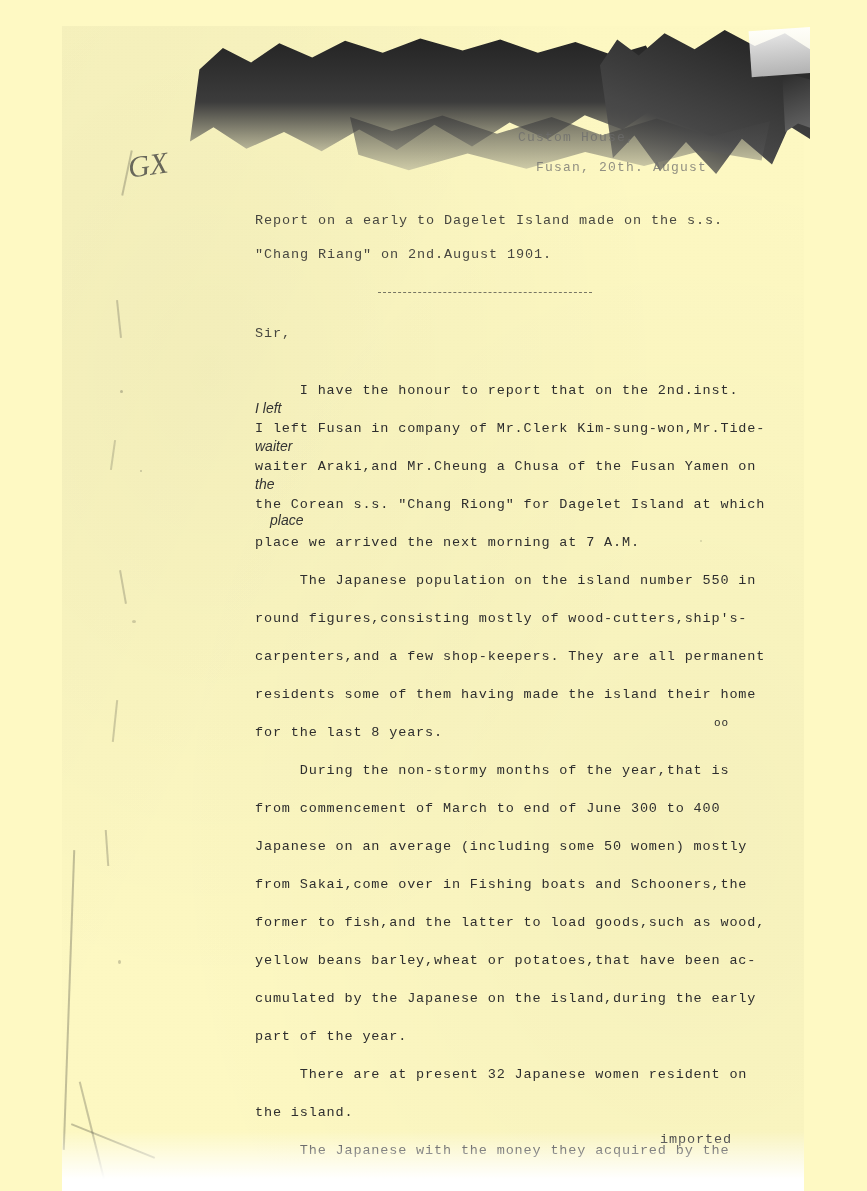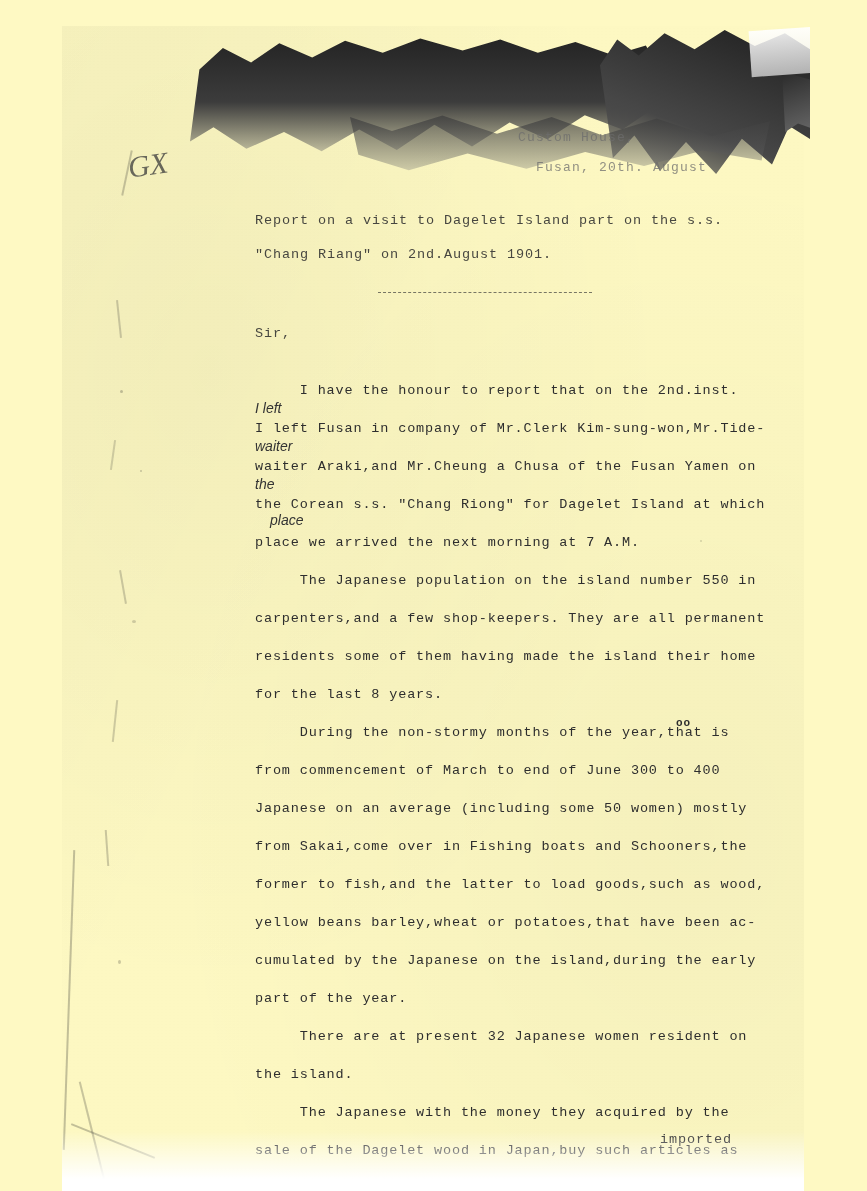--- a/index.html
+++ b/index.html
@@ -148,26 +148,25 @@
     display: block;
     height: 38px;
     line-height: 38px;
     white-space: pre;
     color: #2e2e2e;
     font-size: 13.5px;
     letter-spacing: 0.85px;
   }
   .sup {
     position: absolute;
-    left: 676px;
+    left: 714px;
     top: 717px;
     font-size: 11px;
     letter-spacing: 1px;
     color: #2e2e2e;
-    font-weight: bold;
   }
   .closing {
     position: absolute;
     left: 660px;
     top: 1132px;
     font-size: 13.5px;
     letter-spacing: 0.9px;
     color: #2e2e2e;
     white-space: pre;
   }
@@ -202,34 +201,35 @@
     <div class="blob b3"></div>
     <div class="blob b4"></div>
     <div class="tape"></div>
   </div>
 
   <div class="hdr" style="left:518px; top:130px;">Custom House,</div>
   <div class="hdr" style="left:536px; top:160px;">Fusan, 20th. August</div>
 
   <div class="hand" style="left:128px; top:148px; font-size:30px; transform:rotate(-8deg);">GX</div>
 
-  <div class="typed" style="left:255px; top:213px;">Report on a visit to Dagelet Island part on the s.s.</div>
+  <div class="typed" style="left:255px; top:213px;">Report on a early to Dagelet Island made on the s.s.</div>
   <div class="typed" style="left:255px; top:247px;">"Chang Riang" on 2nd.August 1901.</div>
 
   <div class="rule"></div>
 
   <div class="typed" style="left:255px; top:326px;">Sir,</div>
 
   <div class="body-block">
     <span class="body-line">     I have the honour to report that on the 2nd.inst.</span>
     <span class="body-line">I left Fusan in company of Mr.Clerk Kim-sung-won,Mr.Tide-</span>
     <span class="body-line">waiter Araki,and Mr.Cheung a Chusa of the Fusan Yamen on</span>
     <span class="body-line">the Corean s.s. "Chang Riong" for Dagelet Island at which</span>
     <span class="body-line">place we arrived the next morning at 7 A.M.</span>
     <span class="body-line">     The Japanese population on the island number 550 in</span>
+    <span class="body-line">round figures,consisting mostly of wood-cutters,ship's-</span>
     <span class="body-line">carpenters,and a few shop-keepers. They are all permanent</span>
     <span class="body-line">residents some of them having made the island their home</span>
     <span class="body-line">for the last 8 years.</span>
     <span class="body-line">     During the non-stormy months of the year,that is</span>
     <span class="body-line">from commencement of March to end of June 300 to 400</span>
     <span class="body-line">Japanese on an average (including some 50 women) mostly</span>
     <span class="body-line">from Sakai,come over in Fishing boats and Schooners,the</span>
     <span class="body-line">former to fish,and the latter to load goods,such as wood,</span>
     <span class="body-line">yellow beans barley,wheat or potatoes,that have been ac-</span>
     <span class="body-line">cumulated by the Japanese on the island,during the early</span>

